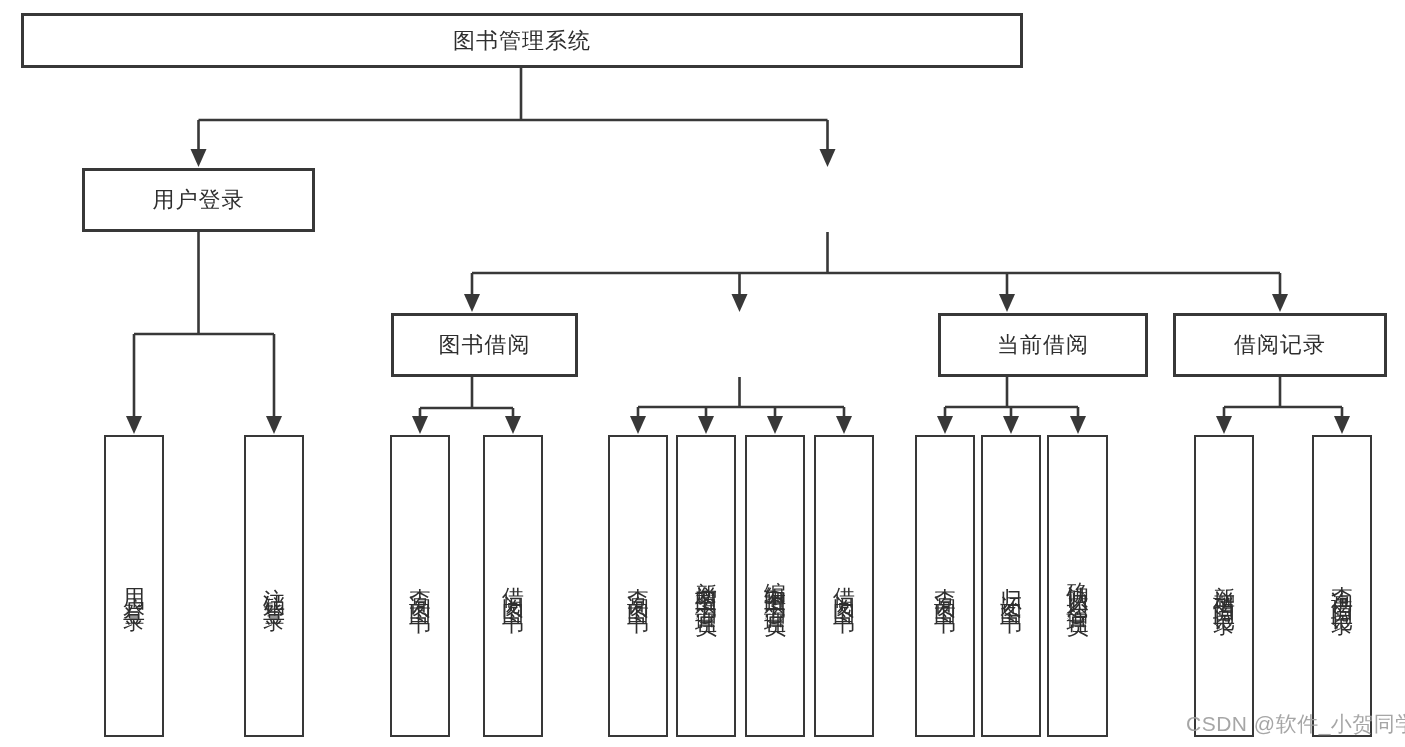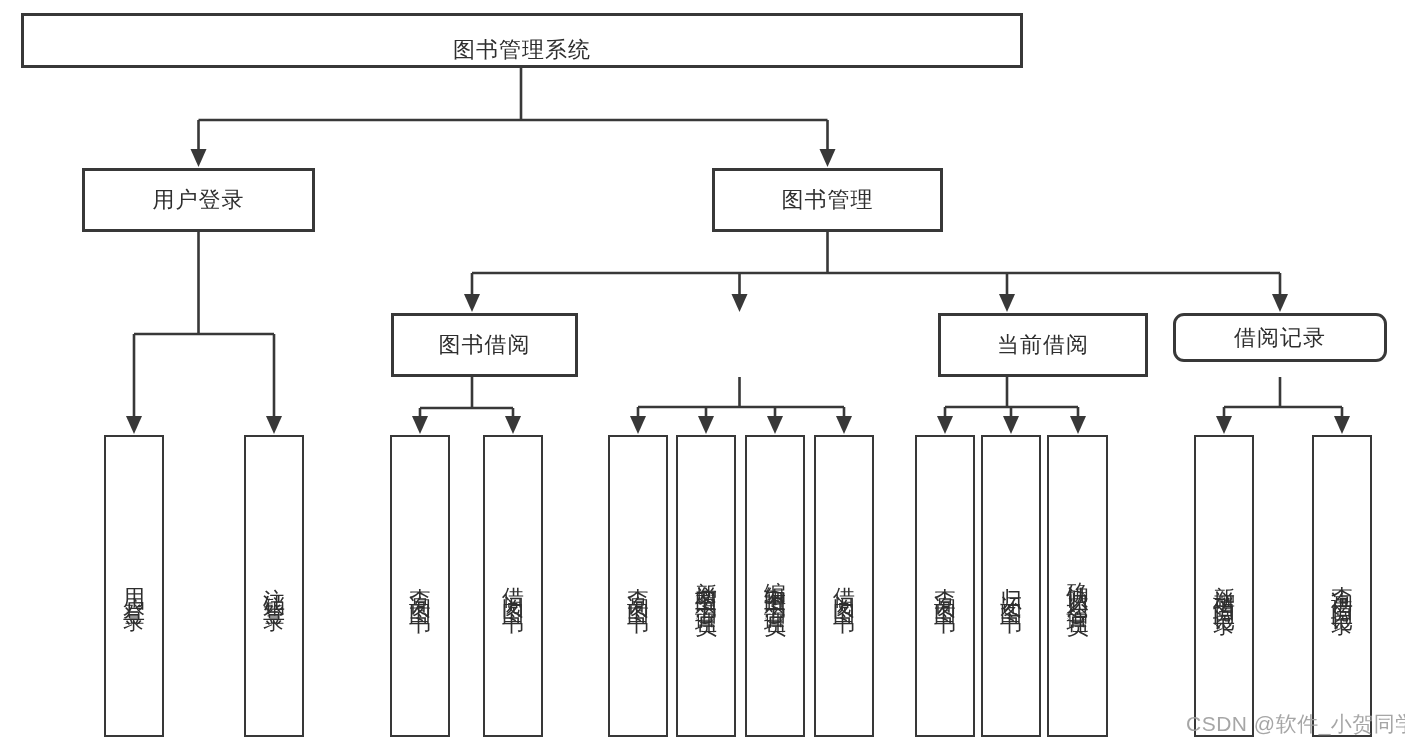--- a/index.html
+++ b/index.html
@@ -107,38 +107,35 @@
       <polygon points="1070,416 1086,416 1078,434"></polygon>
     </g>
 
     <g>
       <path d="M1280 377 L1280 407 M1224 407 L1342 407 M1224 407 L1224 420 M1342 407 L1342 420"></path>
       <polygon points="1216,416 1232,416 1224,434"></polygon>
       <polygon points="1334,416 1350,416 1342,434"></polygon>
     </g>
   </svg>
 
-  <div class="box" style="left:21px;top:13px;width:1002px;height:55px;align-items:flex-end;">
+  <div class="box" style="left:21px;top:13px;width:1002px;height:55px;">
     <span class="hlabel">图书管理系统</span>
   </div>
 
   <div class="box" style="left:82px;top:168px;width:233px;height:64px;">
     <span class="hlabel">用户登录</span>
-  </div>
-  <div class="box" style="left:712px;top:168px;width:231px;height:64px;">
-    <span class="hlabel">图书管理</span>
   </div>
 
   <div class="box" style="left:391px;top:313px;width:187px;height:64px;">
     <span class="hlabel">图书借阅</span>
   </div>
   <div class="box" style="left:902px;top:313px;width:210px;height:64px;margin-left:36px;">
     <span class="hlabel">当前借阅</span>
   </div>
-  <div class="box" style="left:1173px;top:313px;width:214px;height:49px;border-radius:11px;">
+  <div class="box" style="left:1173px;top:313px;width:214px;height:64px;">
     <span class="hlabel">借阅记录</span>
   </div>
 
   <div class="box leaf" style="left:104px;top:435px;width:60px;height:302px;">
     <span class="vlabel">用户登录</span>
   </div>
   <div class="box leaf" style="left:244px;top:435px;width:60px;height:302px;">
     <span class="vlabel">注销登录</span>
   </div>
 

